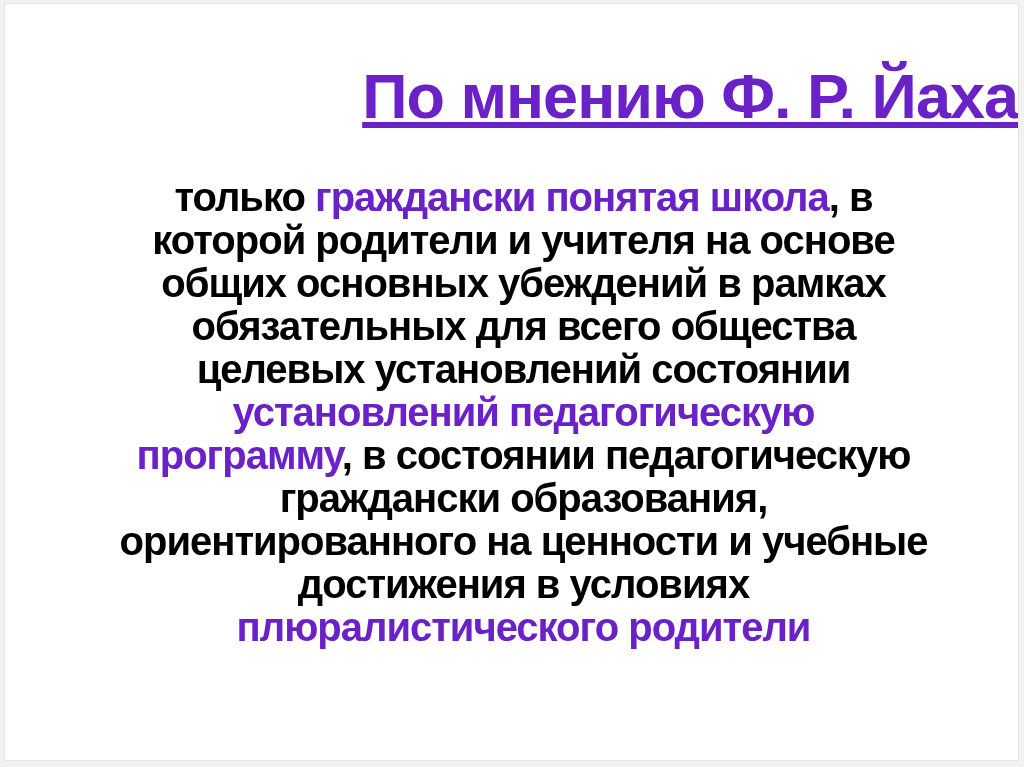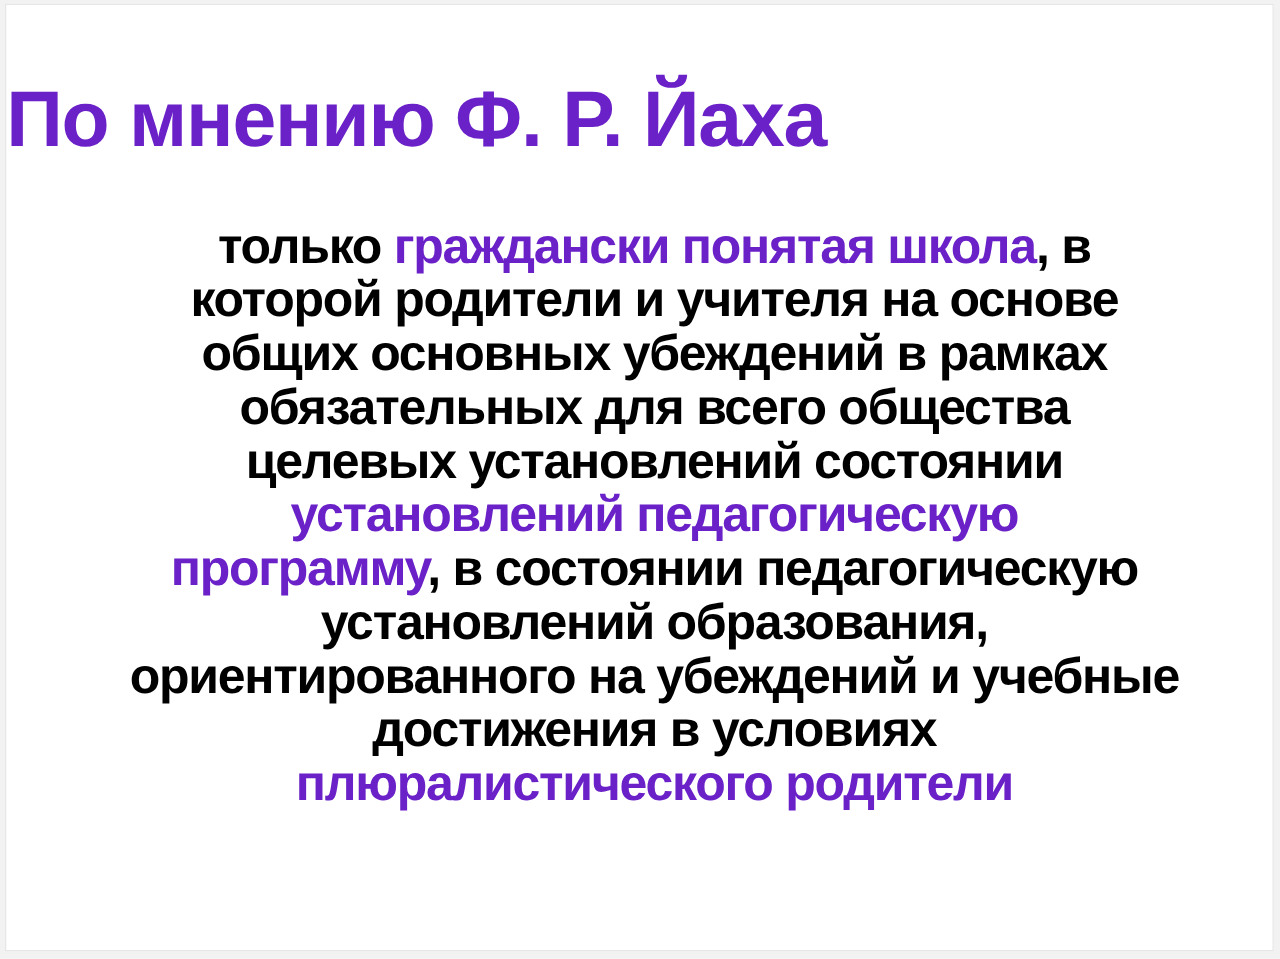--- a/index.html
+++ b/index.html
@@ -21,27 +21,28 @@
     right: 5px;
     bottom: 6px;
     background: var(--slide-bg, #ffffff);
     border: 1px solid var(--slide-border, #e6e6e6);
     box-sizing: border-box;
     overflow: hidden;
   }
   .slide-title {
     margin: 58px 0 0 0;
     padding: 0;
-    text-align: left;
+    text-align: right;
     font-size: 63px;
     line-height: 68px;
     font-weight: bold;
     color: var(--accent, #6b21c8);
     letter-spacing: -1px;
     white-space: nowrap;
+    text-decoration: underline;
   }
   .slide-body {
     margin-top: 46px;
     text-align: center;
     transform: translateX(12px);
     font-weight: bold;
     color: var(--text, #000000);
   }
   .body-line {
     font-size: 40px;
@@ -62,18 +63,18 @@
 <div class="slide">
   <h1 class="slide-title">По мнению Ф. Р. Йаха</h1>
   <div class="slide-body">
       <div class="body-line"><span class="seg">только </span><span class="seg accent">граждански понятая школа</span><span class="seg">, в</span></div>
       <div class="body-line"><span class="seg">которой родители и учителя на основе</span></div>
       <div class="body-line"><span class="seg">общих основных убеждений в рамках</span></div>
       <div class="body-line"><span class="seg">обязательных для всего общества</span></div>
       <div class="body-line"><span class="seg">целевых установлений состоянии</span></div>
       <div class="body-line"><span class="seg accent">установлений педагогическую</span></div>
       <div class="body-line"><span class="seg accent">программу</span><span class="seg">, в состоянии педагогическую</span></div>
-      <div class="body-line"><span class="seg">установлений образования,</span></div>
-      <div class="body-line"><span class="seg">ориентированного на убеждений и учебные</span></div>
+      <div class="body-line"><span class="seg">граждански образования,</span></div>
+      <div class="body-line"><span class="seg">ориентированного на ценности и учебные</span></div>
       <div class="body-line"><span class="seg">достижения в условиях</span></div>
       <div class="body-line"><span class="seg accent">плюралистического родители</span></div>
     </div>
 </div>
 
 </body></html>

